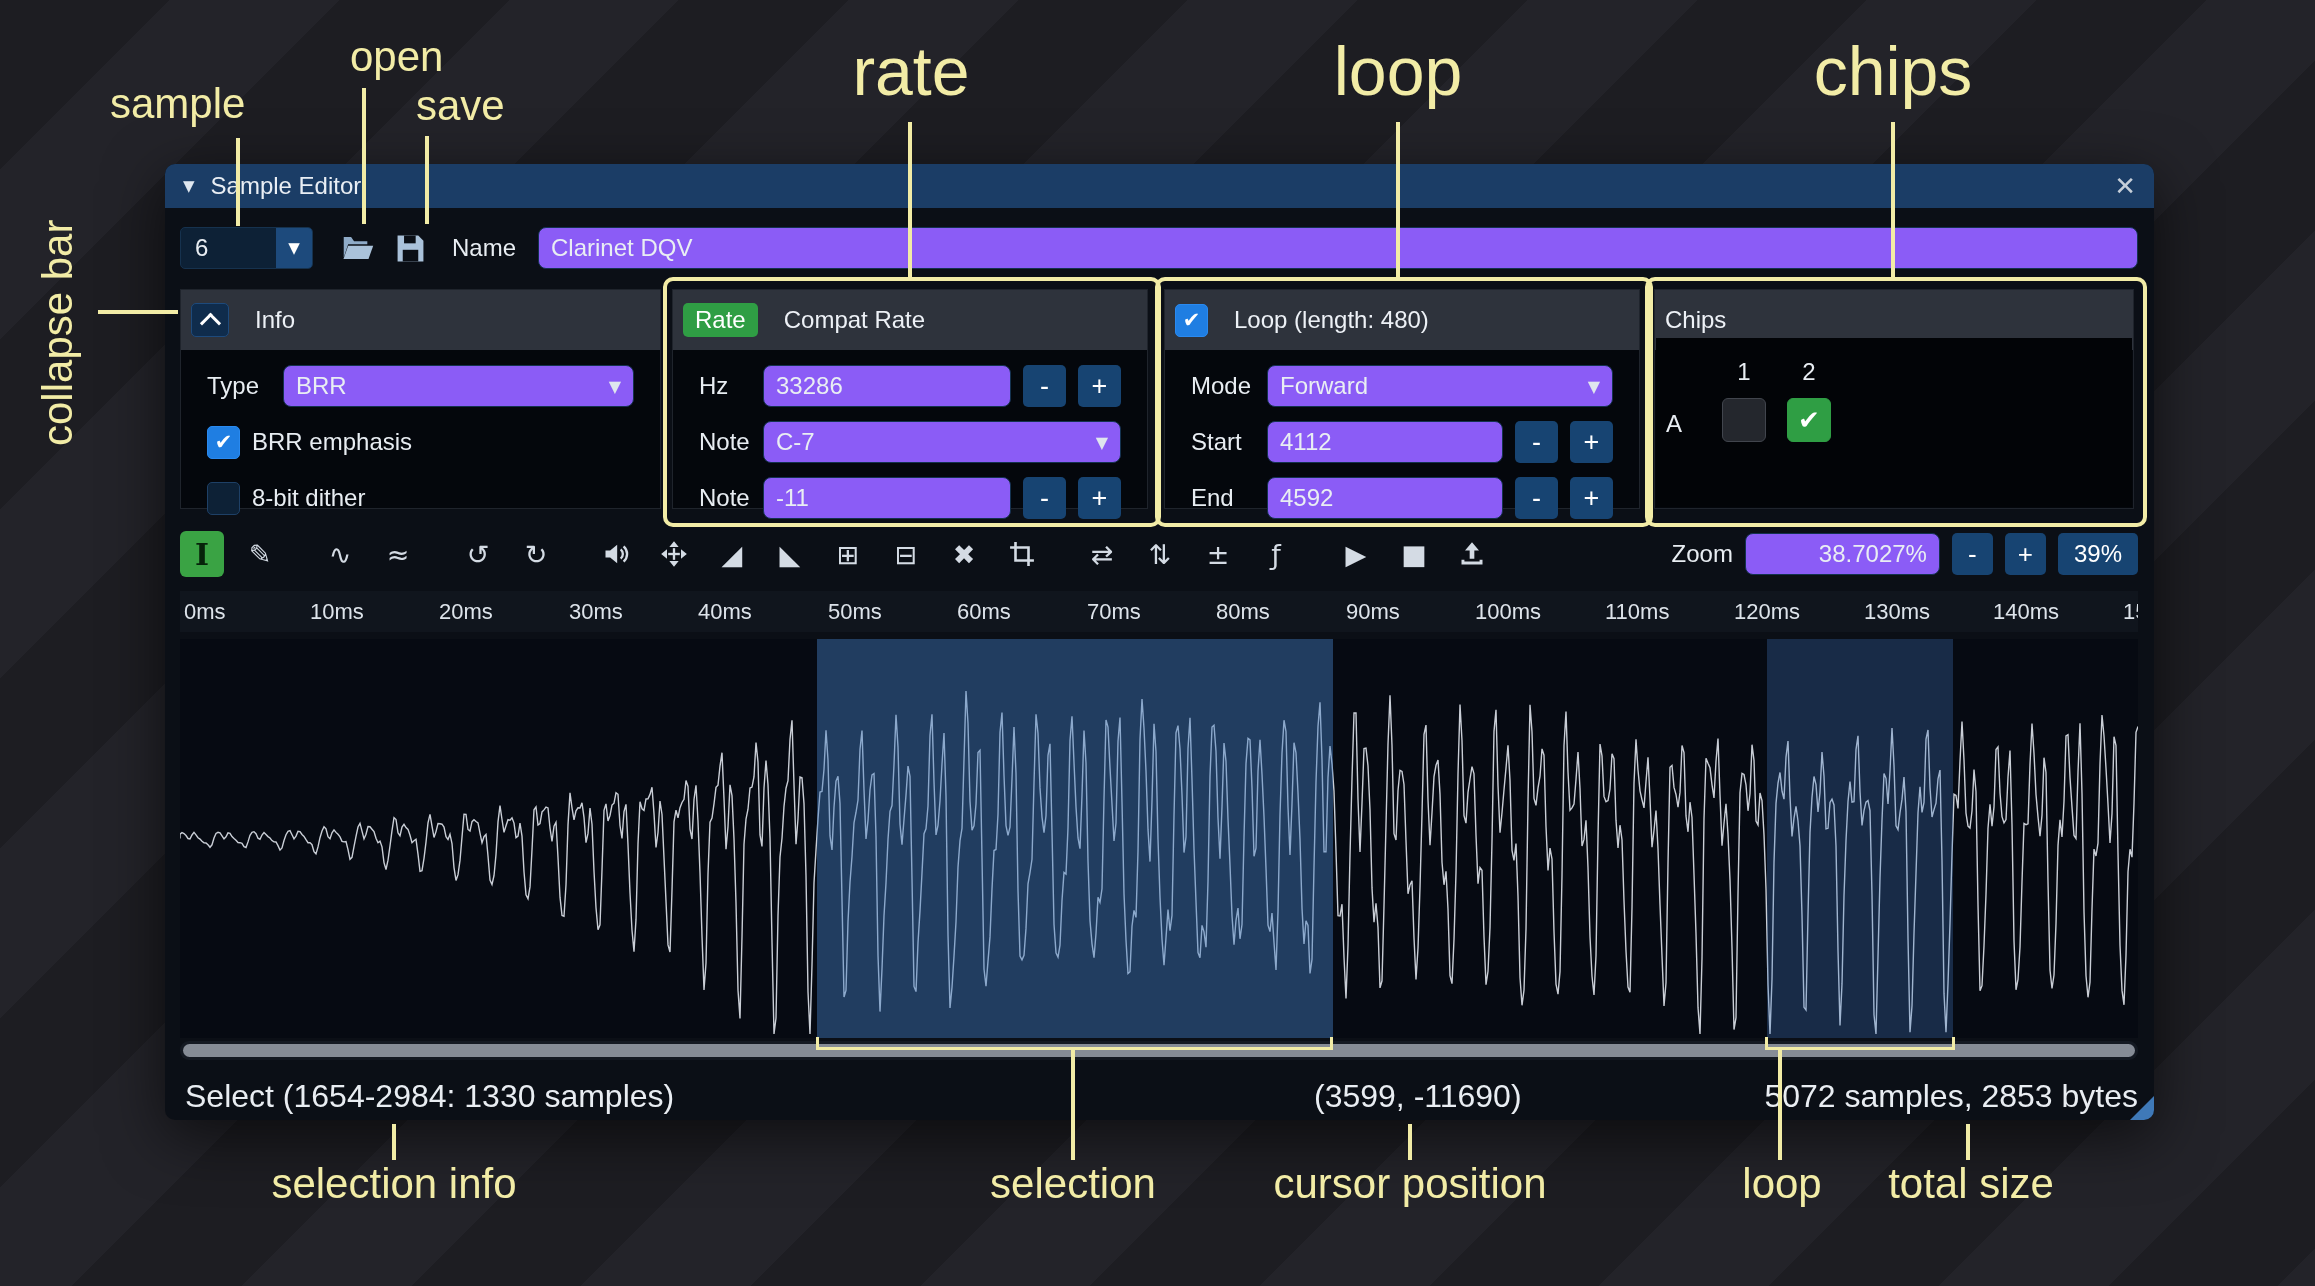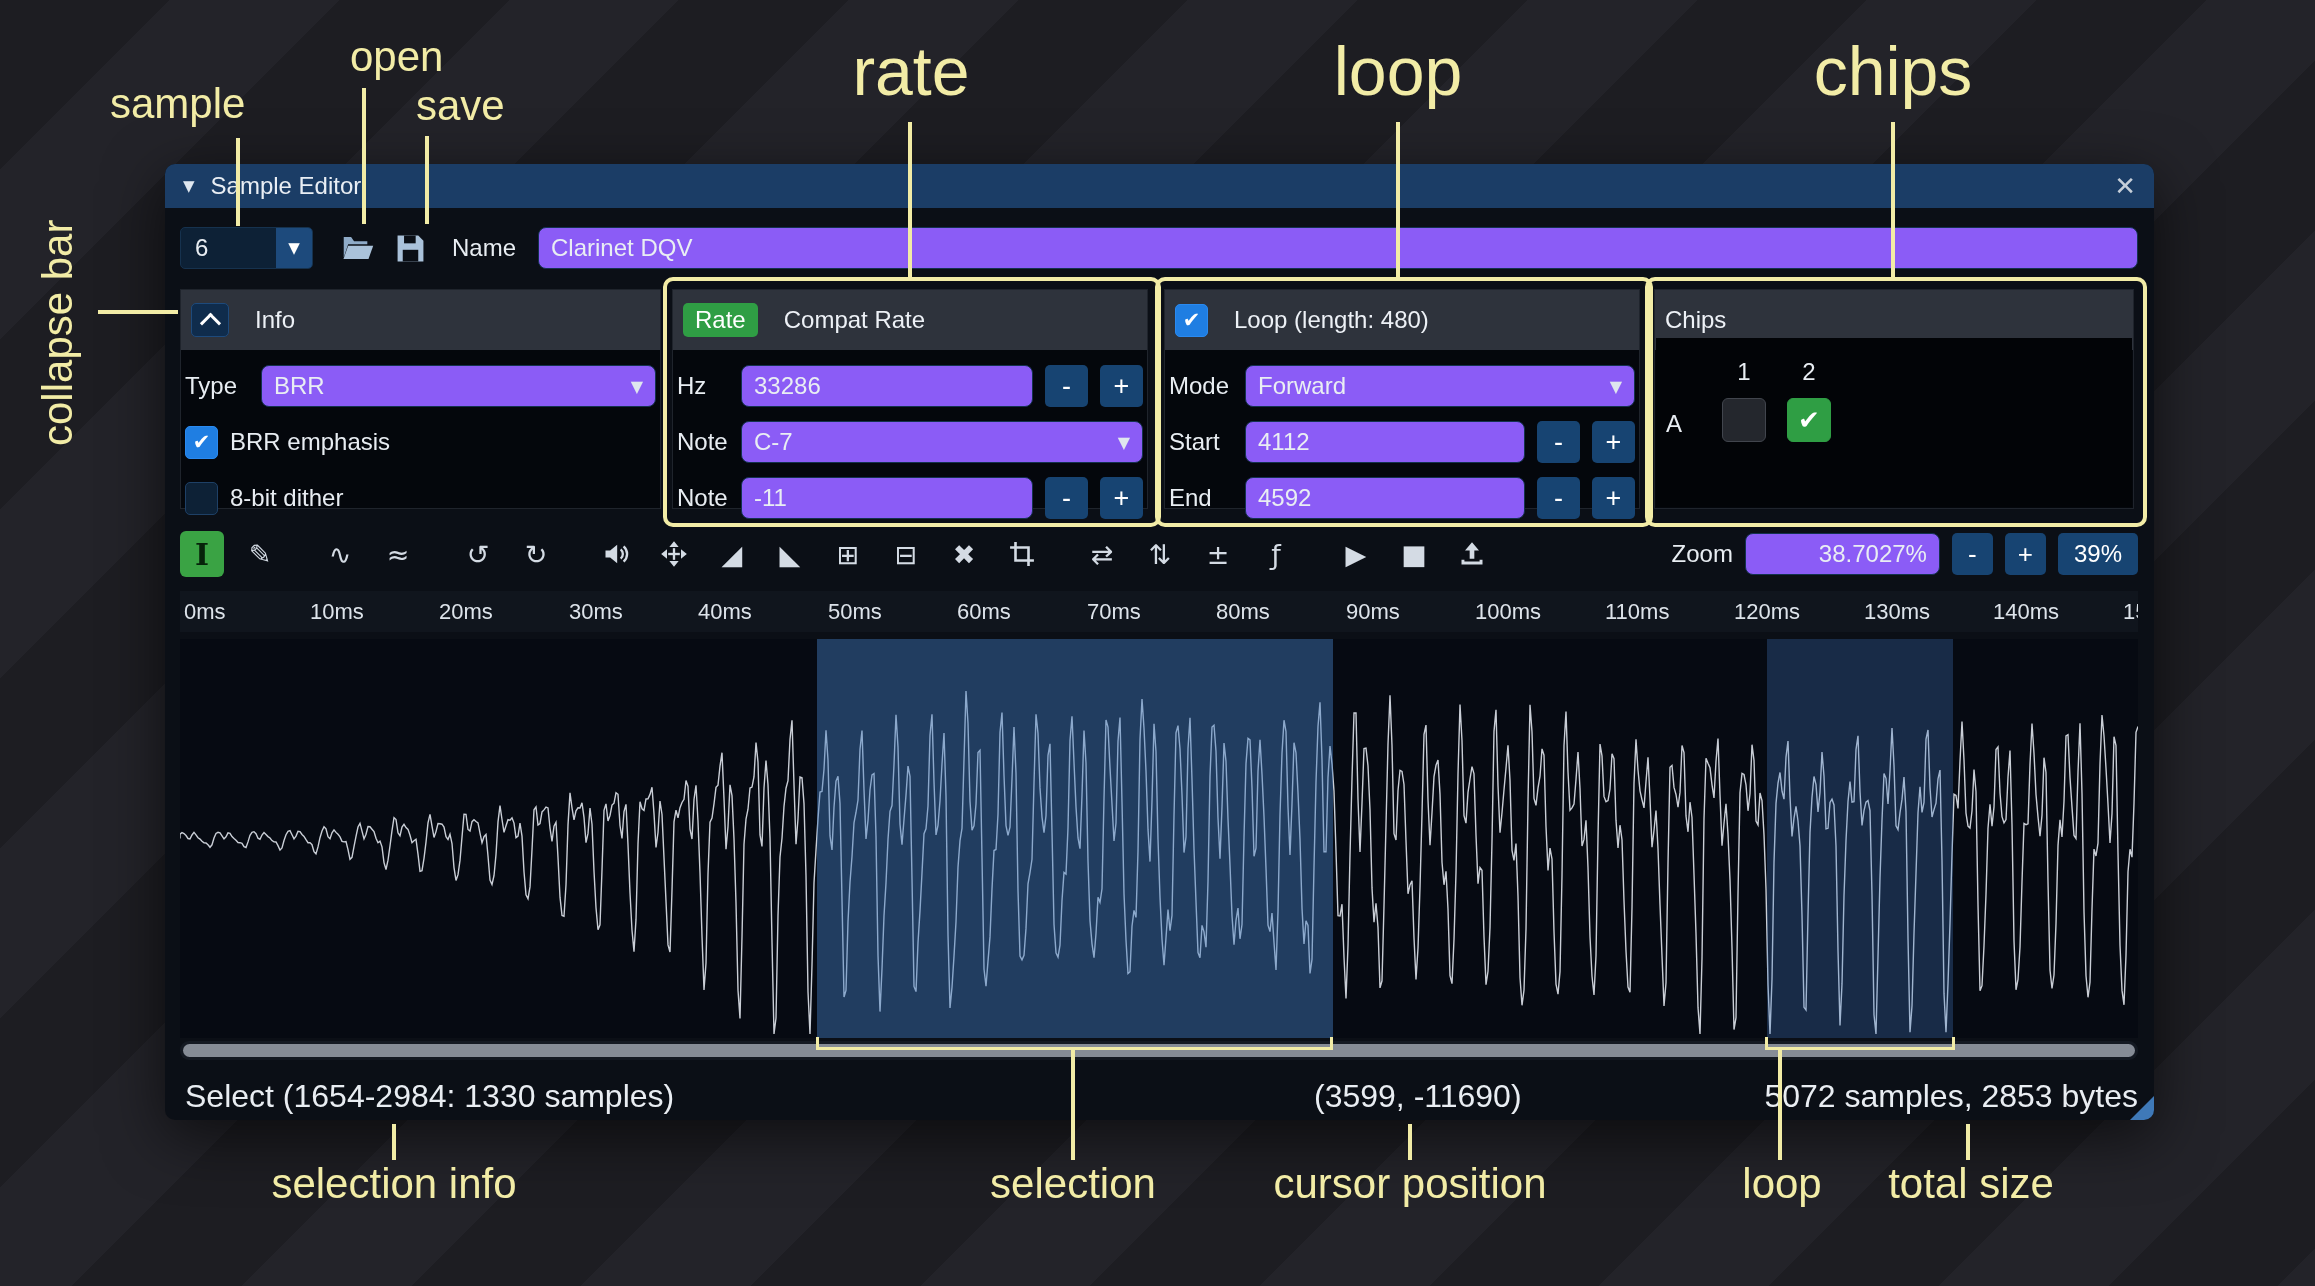--- a/index.html
+++ b/index.html
@@ -28,21 +28,21 @@
     padding:0 12px;box-sizing:border-box;font-size:24px;color:#e9eef3;}
   .dd .arr{margin-left:auto;font-size:16px;color:#dfe6ee;}
 
   
   .panel{position:absolute;top:125px;height:220px;background:#04070c;border:1px solid #1f242c;box-sizing:border-box;}
   #panel-info{left:15px;width:481px;}
   #panel-rate{left:507px;width:476px;}
   #panel-loop{left:999px;width:476px;}
   #panel-chips{left:1489px;width:480px;}
   .phead{height:36px;background:#2e333c;display:flex;align-items:center;padding:12px 10px;gap:26px;font-size:24px;color:#edf1f6;}
-  .prow{display:flex;align-items:center;height:44px;margin:14px 4px 0;gap:12px;font-size:24px;color:#e8edf2;}
+  .prow{display:flex;align-items:center;height:44px;margin:14px 26px 0;gap:12px;font-size:24px;color:#e8edf2;}
   .prow + .prow{margin-top:12px;}
   .plabel{flex:0 0 auto;}
   .lw64{width:64px;} .lw52{width:52px;}
   .fgrow{flex:1;}
   .sbtn{flex:0 0 43px;height:42px;background:#174472;border:none;border-radius:5px;color:#fff;font-size:27px;display:flex;align-items:center;justify-content:center;padding:0;}
 
   .cb{flex:0 0 33px;width:33px;height:33px;border-radius:5px;background:#0d2136;border:1px solid #1e4066;
     display:flex;align-items:center;justify-content:center;font-size:21px;color:#fff;box-sizing:border-box;}
   .cb.on{background:#1f7ee2;border-color:#2a8af0;}
 

